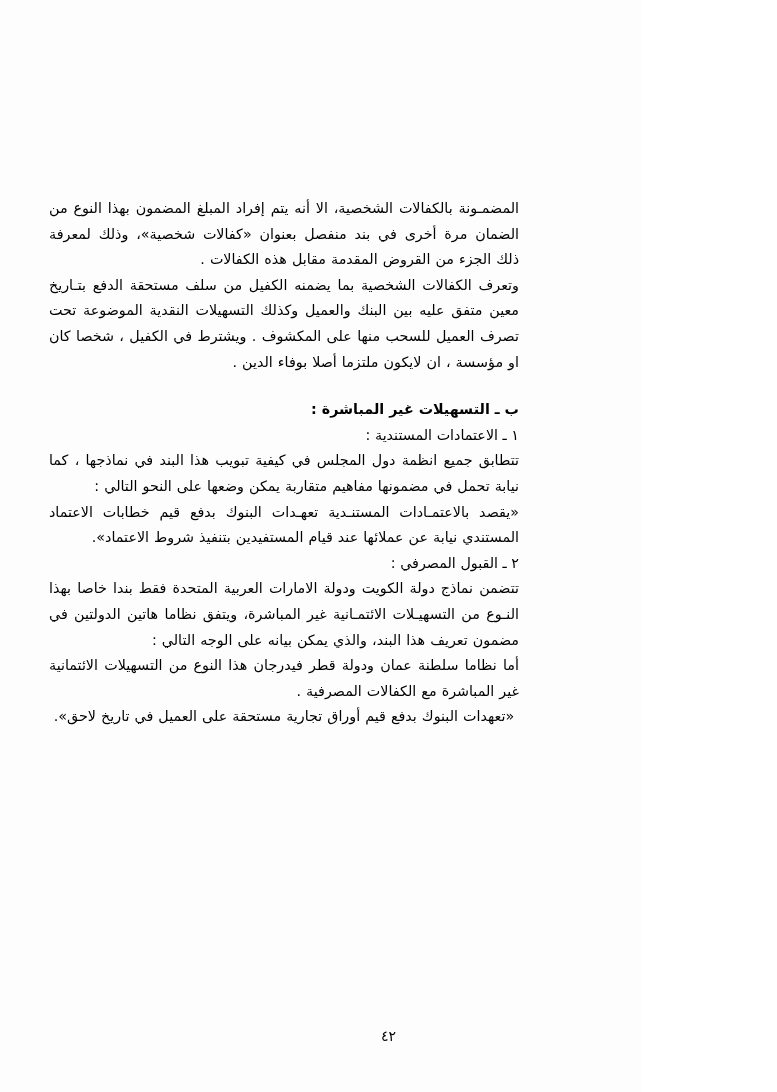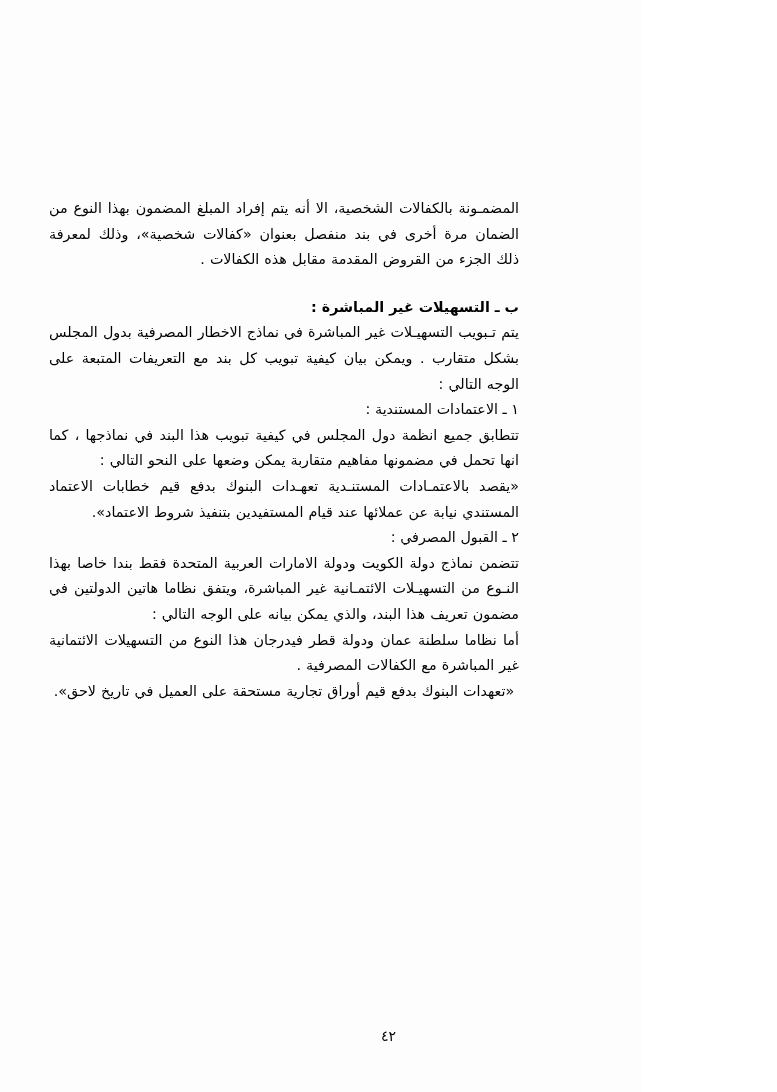--- a/index.html
+++ b/index.html
@@ -75,30 +75,30 @@
   }
 </style>
 </head>
 <body>
 
 <div class="page">
   <div class="content">
 
     <p class="para">المضمـونة بالكفالات الشخصية، الا أنه يتم إفراد المبلغ المضمون بهذا النوع من الضمان مرة أخرى في بند منفصل بعنوان «كفالات شخصية»، وذلك لمعرفة ذلك الجزء من القروض المقدمة مقابل هذه الكفالات .</p>
 
+    <p class="para">وتعرف الكفالات الشخصية بما يضمنه الكفيل من سلف مستحقة الدفع بتـاريخ معين متفق عليه بين البنك والعميل وكذلك التسهيلات النقدية الموضوعة تحت تصرف العميل للسحب منها على المكشوف . ويشترط في الكفيل ، شخصا كان او مؤسسة ، ان لايكون ملتزما أصلا بوفاء الدين .</p>
 
     <div class="gap-md"></div>
 
     <p class="heading">ب ـ التسهيلات غير المباشرة :</p>
 
-    <p class="para">يتم تـبويب التسهيـلات غير المباشرة في نماذج الاخطار المصرفية بدول المجلس بشكل متقارب . ويمكن بيان كيفية تبويب كل بند مع التعريفات المتبعة على الوجه التالي :</p>
 
     <p class="subheading">١ ـ الاعتمادات المستندية :</p>
 
-    <p class="para">تتطابق جميع انظمة دول المجلس في كيفية تبويب هذا البند في نماذجها ، كما انها تحمل في مضمونها مفاهيم متقاربة يمكن وضعها على النحو التالي :</p>
+    <p class="para">تتطابق جميع انظمة دول المجلس في كيفية تبويب هذا البند في نماذجها ، كما نيابة تحمل في مضمونها مفاهيم متقاربة يمكن وضعها على النحو التالي :</p>
 
     <p class="para quote">«يقصد بالاعتمـادات المستنـدية تعهـدات البنوك بدفع قيم خطابات الاعتماد المستندي نيابة عن عملائها عند قيام المستفيدين بتنفيذ شروط الاعتماد».</p>
 
     <p class="subheading">٢ ـ القبول المصرفي :</p>
 
     <p class="para">تتضمن نماذج دولة الكويت ودولة الامارات العربية المتحدة فقط بندا خاصا بهذا النـوع من التسهيـلات الائتمـانية غير المباشرة، ويتفق نظاما هاتين الدولتين في مضمون تعريف هذا البند، والذي يمكن بيانه على الوجه التالي :</p>
 
     <p class="para">أما نظاما سلطنة عمان ودولة قطر فيدرجان هذا النوع من التسهيلات الائتمانية غير المباشرة مع الكفالات المصرفية .</p>
 
     <p class="para quote center-last">«تعهدات البنوك بدفع قيم أوراق تجارية مستحقة على العميل في تاريخ لاحق».</p>

